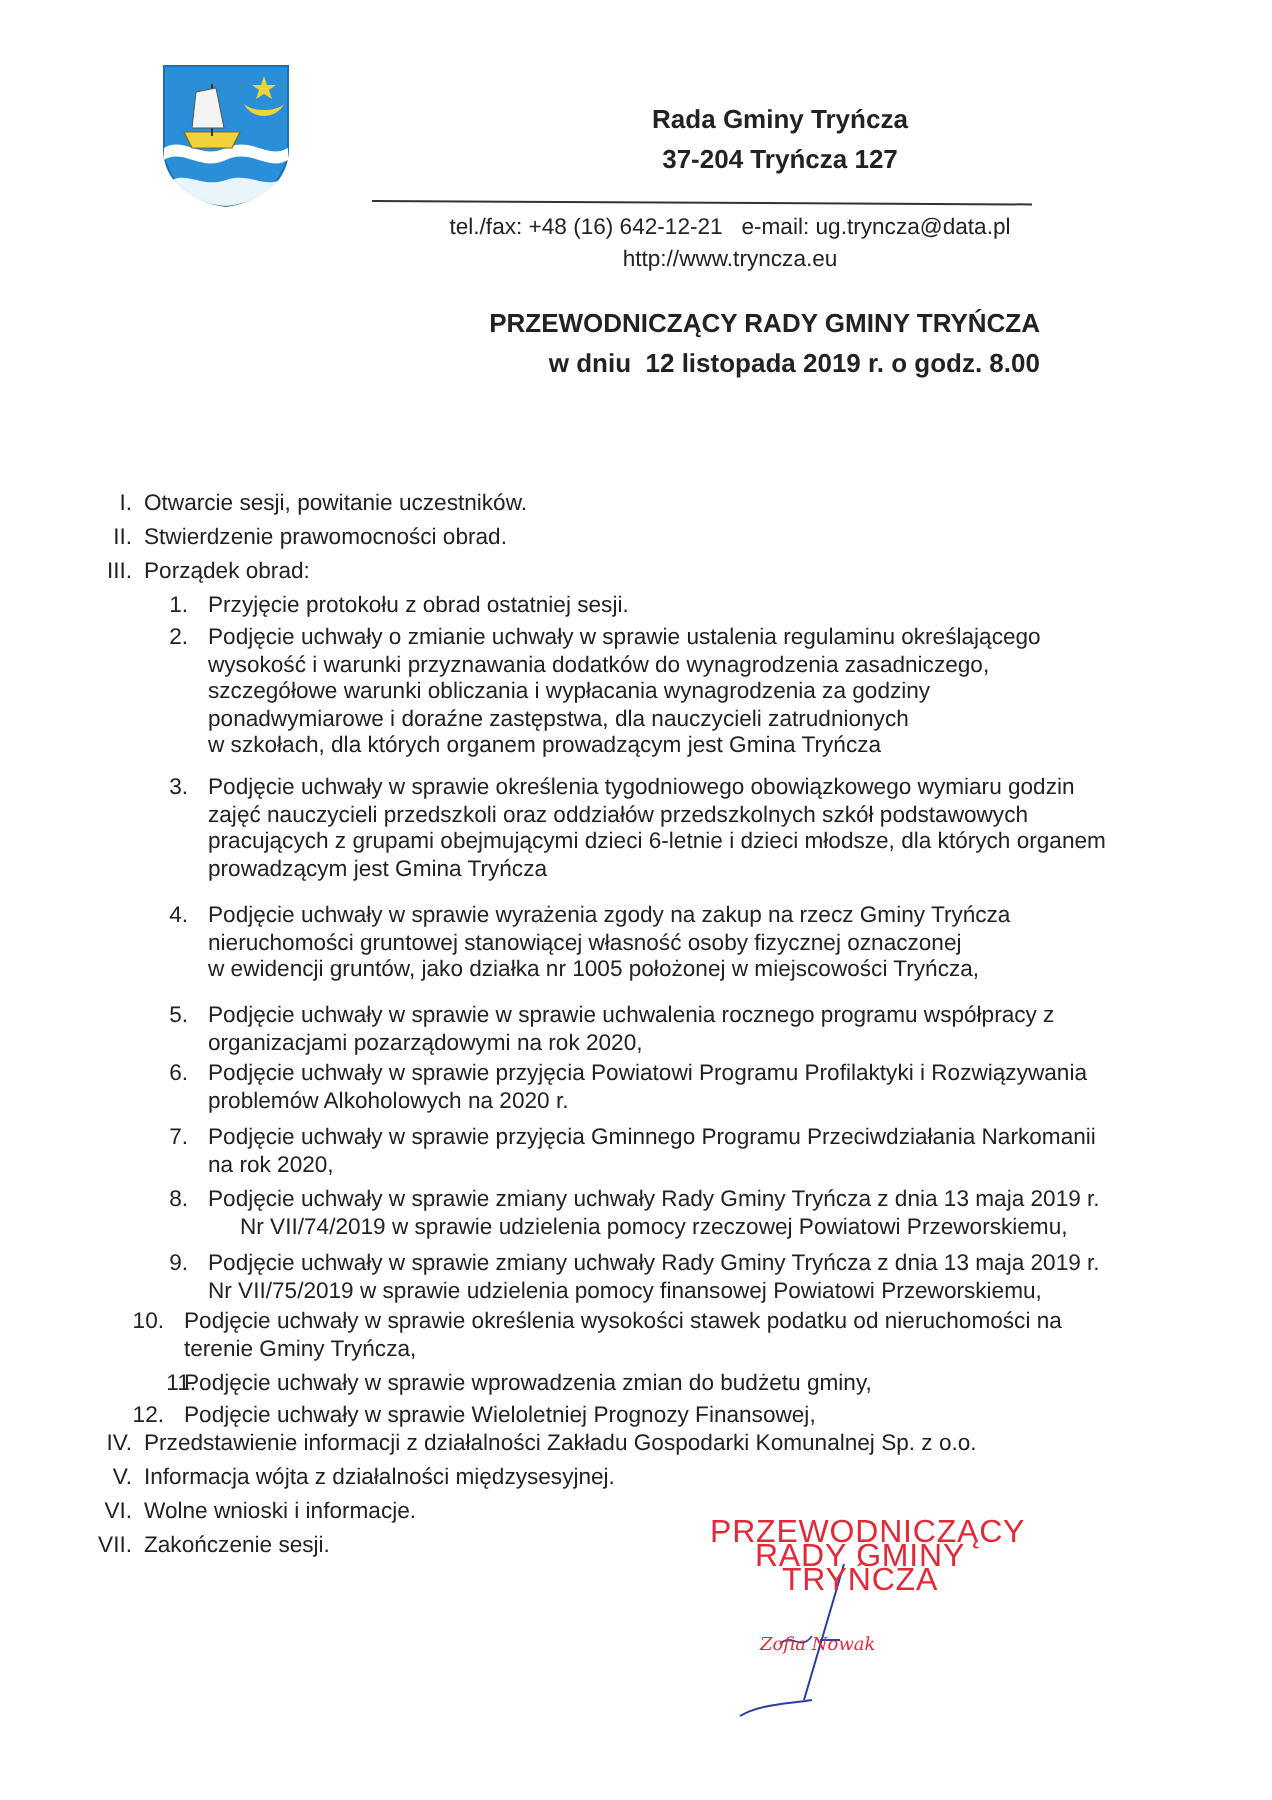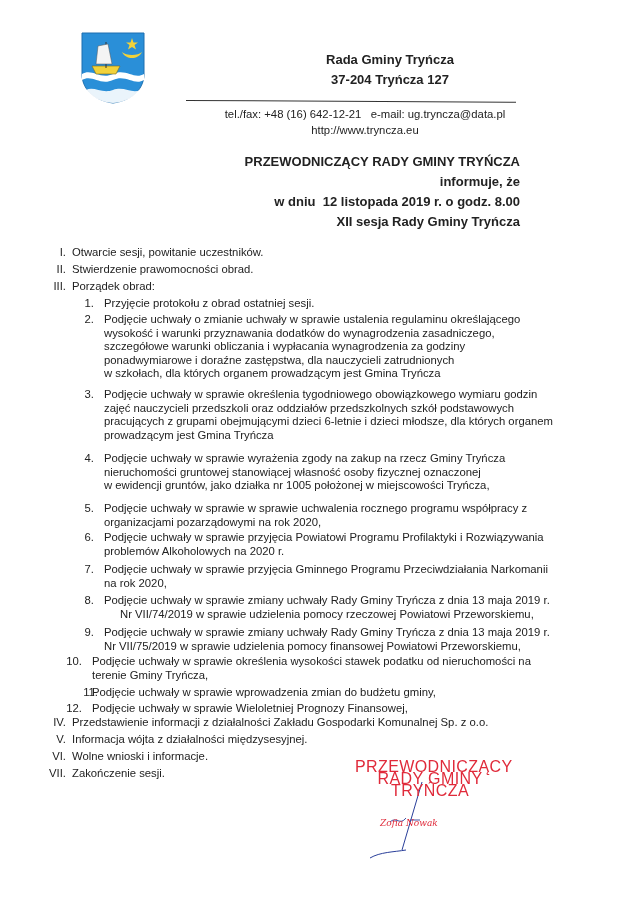--- a/index.html
+++ b/index.html
@@ -58,23 +58,21 @@
 
   <div class="hr"></div>
 
   <div class="contact">
     <div style="white-space:pre;">tel./fax: +48 (16) 642-12-21   e-mail: ug.tryncza@data.pl</div>
     <div>http://www.tryncza.eu</div>
   </div>
 
   <div class="title">
     <div>PRZEWODNICZĄCY RADY GMINY TRYŃCZA</div>
-    <div>informuje, że</div>
     <div style="white-space:pre;">w dniu  12 listopada 2019 r. o godz. 8.00</div>
-    <div>XII sesja Rady Gminy Tryńcza</div>
   </div>
 
   <div class="agenda" id="agenda">
       <div class="row" style="top: 0px; left: 0px;">
         <span class="roman" style="left: 36px;">I.</span>
         <span class="rtext" style="left: 72px; white-space: nowrap;">Otwarcie sesji, powitanie uczestników.</span>
       </div>
       <div class="row" style="top: 17px; left: 0px;">
         <span class="roman" style="left: 36px;">II.</span>
         <span class="rtext" style="left: 72px; white-space: nowrap;">Stwierdzenie prawomocności obrad.</span>

